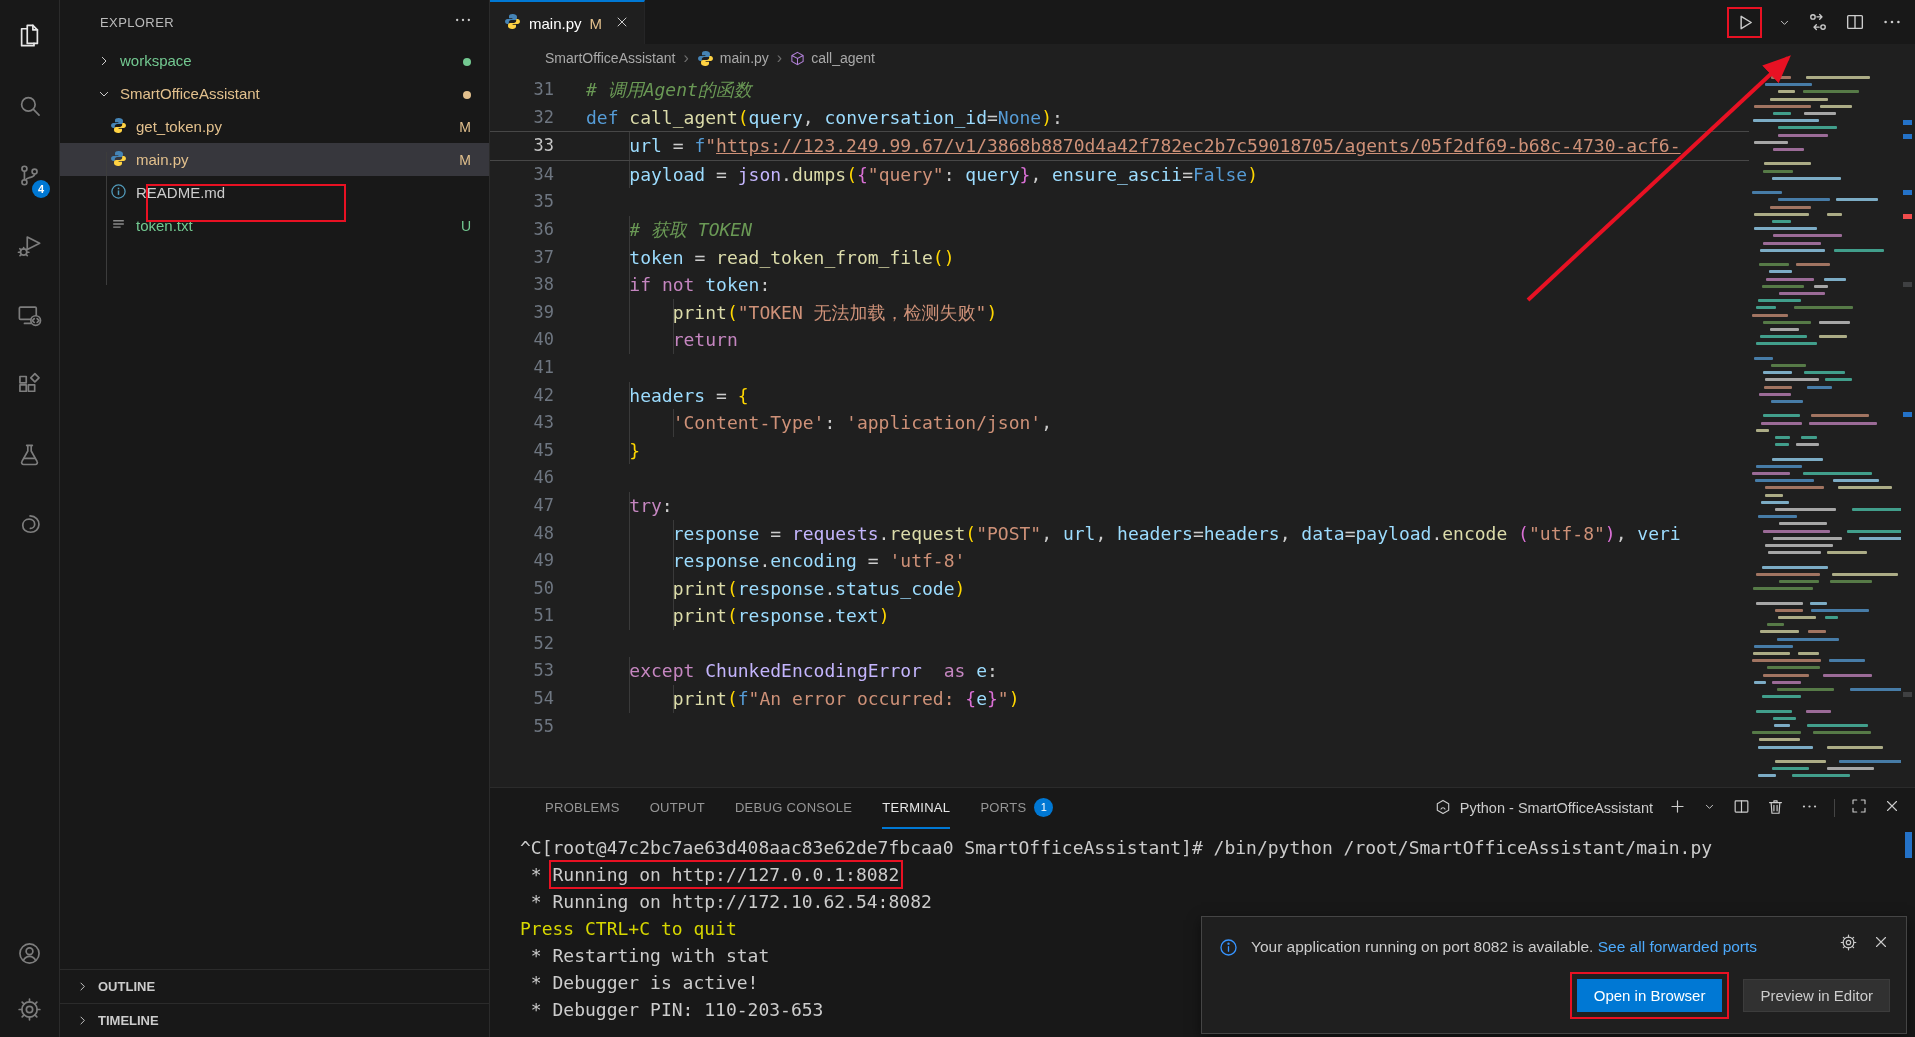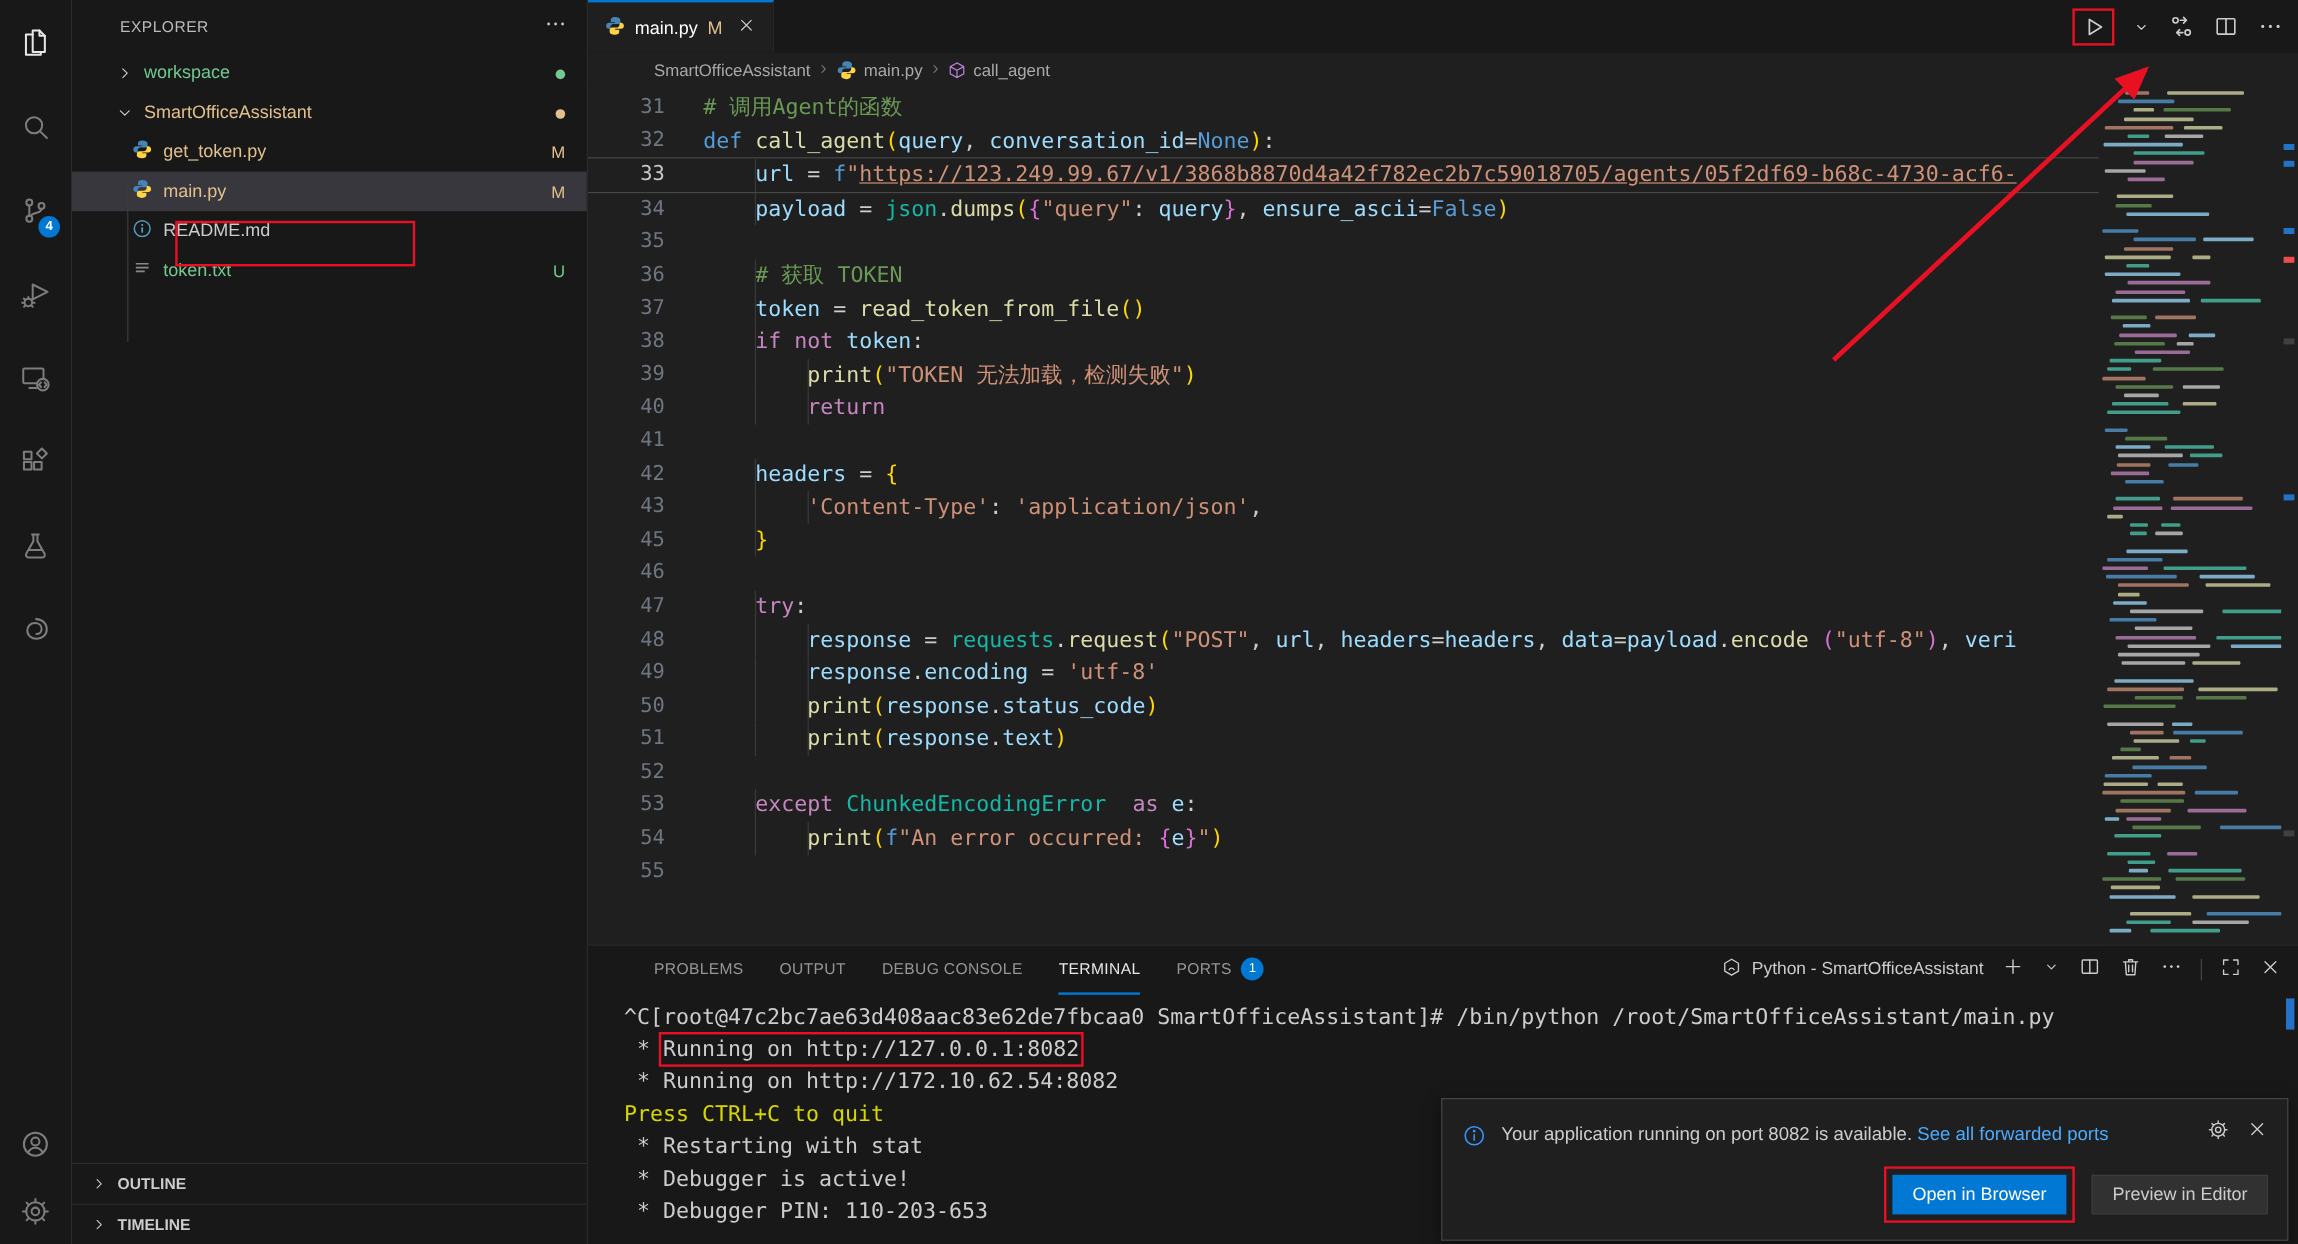--- a/index.html
+++ b/index.html
@@ -56,23 +56,23 @@
   .code{flex:1 1 auto;position:relative;background:#1f1f1f;overflow:hidden;padding-top:4px;
         font-family:"DejaVu Sans Mono","Liberation Mono",monospace;font-size:18px;}
   .cl{height:27.6px;line-height:27.6px;display:flex;align-items:flex-end;}
   .cl .num{width:64px;padding-right:22px;text-align:right;color:#6e7681;font-size:17px;flex:0 0 64px;}
   .cl.cur .num{color:#c6c6c6;}
   .cl .mk{width:10px;flex:0 0 10px;}
   .cl.mod .mk{background:repeating-linear-gradient(135deg,#1f6feb 0 3px,rgba(0,0,0,0) 3px 6px);width:7px;margin-right:3px;flex:0 0 7px;}
   .cl .lc{flex:1;white-space:pre;position:relative;overflow:hidden;}
   .cl.cur{border-top:1px solid #474747;border-bottom:1px solid #474747;}
   .iguide{position:absolute;top:0;bottom:0;width:1px;background:#3a3a3a;}
-  .c-cm{color:#6a9955;} .c-k{color:#c586c0;} .c-kd{color:#569cd6;} .c-fn{color:#dcdcaa;}
+  .c-cm{color:#6a9955;font-style:italic;} .c-k{color:#c586c0;} .c-kd{color:#569cd6;} .c-fn{color:#dcdcaa;}
   .c-v{color:#9cdcfe;} .c-s{color:#ce9178;} .c-su{color:#ce9178;text-decoration:underline;}
-  .c-t{color:#14b8a6;} .c-w{color:#cccccc;} .c-y{color:#ffd700;} .c-p{color:#da70d6;}
+  .c-t{color:#c4b5fd;} .c-w{color:#cccccc;} .c-y{color:#ffd700;} .c-p{color:#da70d6;}
 
   .minimap{position:absolute;top:0;bottom:0;right:14px;width:152px;background:#1f1f1f;z-index:5;cursor:pointer;}
   .mm-bar{position:absolute;height:3px;border-radius:1px;opacity:.75;}
   .ruler{position:absolute;top:0;bottom:0;right:0;width:14px;background:#1f1f1f;z-index:5;}
   .ruler-mark{position:absolute;left:2px;width:9px;height:5px;}
 
   
   .panel{height:249px;flex:0 0 249px;background:#181818;border-top:1px solid #2b2b2b;position:relative;
          font-family:"Liberation Sans","DejaVu Sans",sans-serif;}
   .panel-head{height:40px;display:flex;align-items:center;padding:0 14px 0 55px;}

